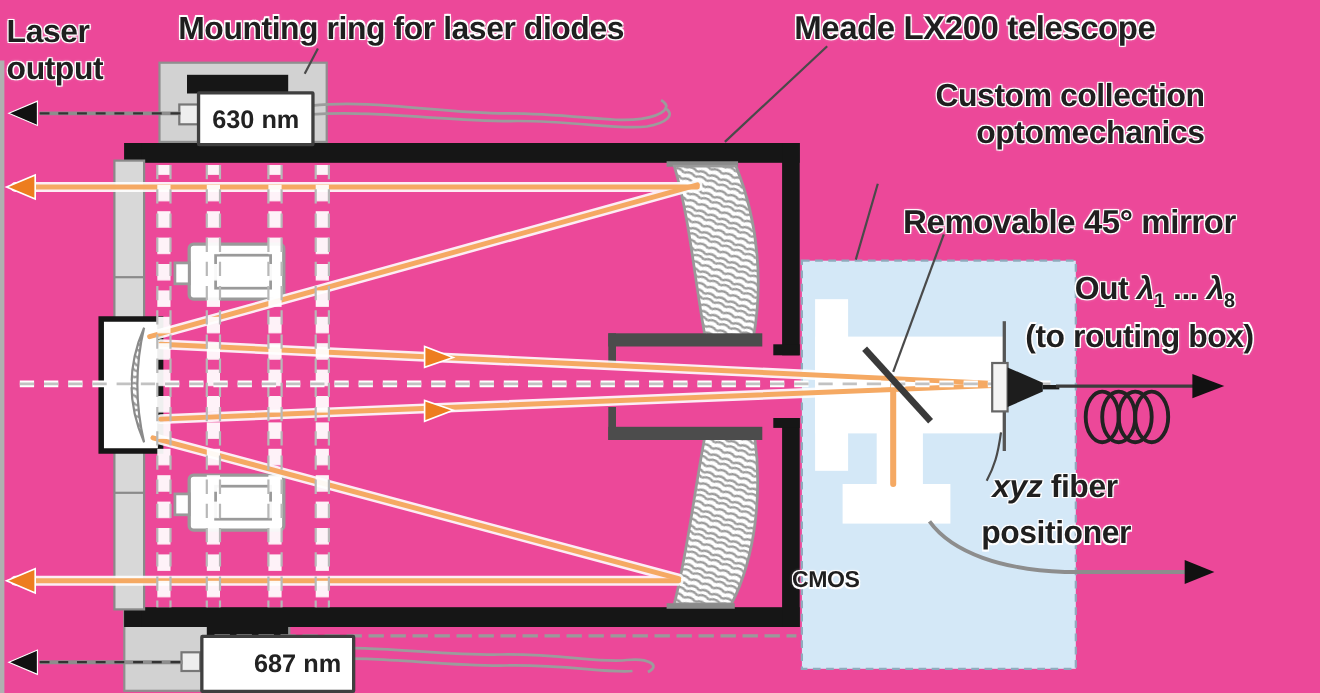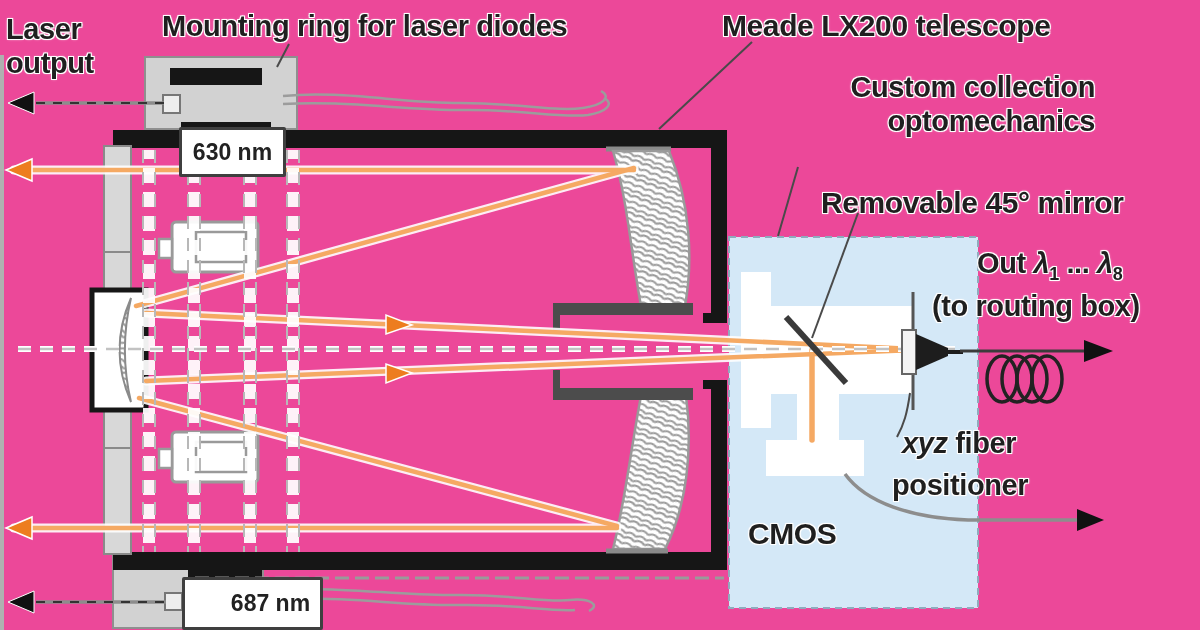--- a/index.html
+++ b/index.html
@@ -219,23 +219,23 @@
 </div>
 
 <div class="lbl" style="left:821px;top:185px;font-size:30px;">Removable 45° mirror</div>
 
 <div class="lbl" style="left:977px;top:246px;"><span>Out </span><span class="it">λ</span><sub>1</sub><span> ... </span><span class="it">λ</span><sub>8</sub></div>
 <div class="lbl" style="left:932px;top:289px;">(to routing box)</div>
 
 <div class="lbl" style="left:902px;top:426px;"><span class="it">xyz</span><span> fiber</span></div>
 <div class="lbl" style="left:892px;top:468px;">positioner</div>
 
-<div class="lbl" style="left:748px;top:516px;font-size:30px;">CMOS</div>
-
-
-<div class="diodebox" style="left:179px;top:83px;width:101px;height:44px;margin-top:44px;">
+<div class="lbl" style="left:720px;top:516px;font-size:21px;">CMOS</div>
+
+
+<div class="diodebox" style="left:179px;top:83px;width:101px;height:44px;">
       <span>630 nm</span>
     </div>
 <div class="diodebox" style="left:182px;top:577px;width:99px;height:47px;padding-left:36px;">
       <span>687 nm</span>
     </div>
 
 </div>
 
 </body></html>

